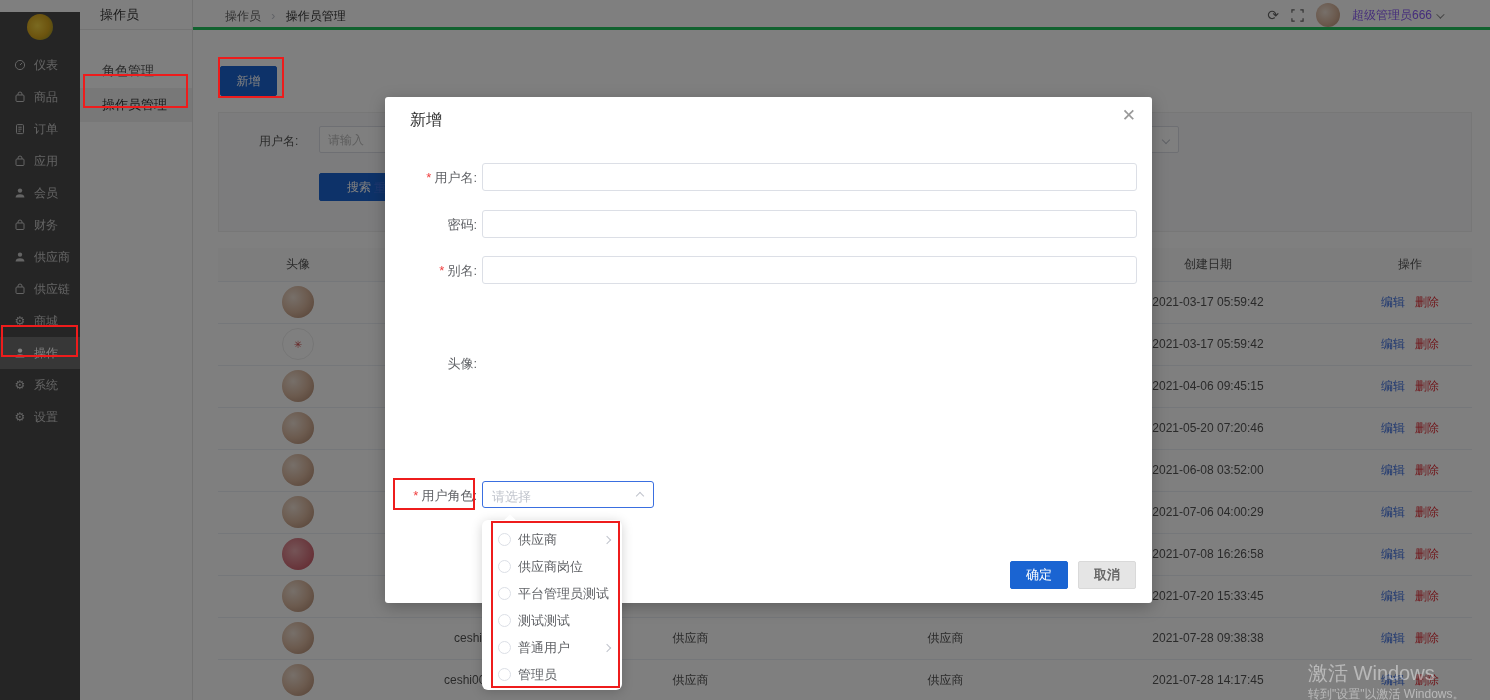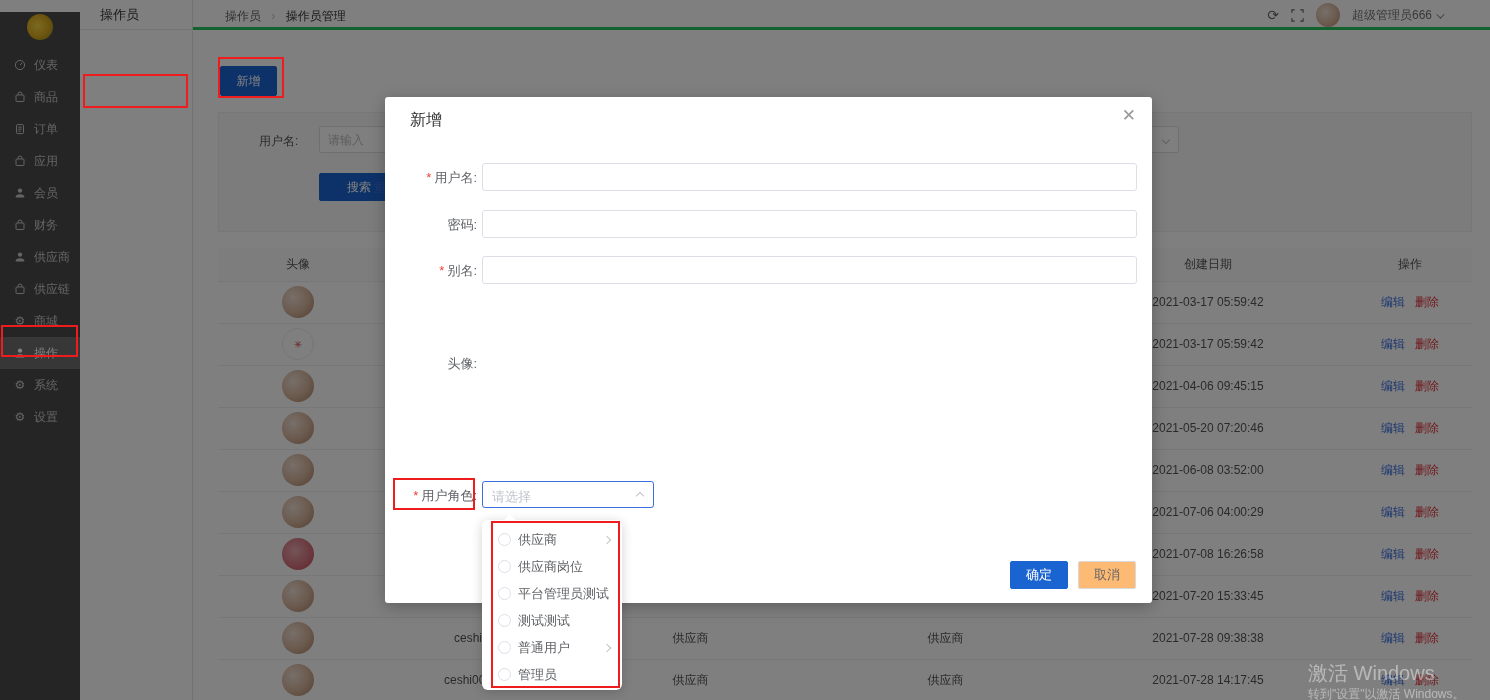--- a/index.html
+++ b/index.html
@@ -28,27 +28,27 @@
   
   .main-header { position:absolute; left:193px; top:0; width:1297px; height:30px; background:#fff; border-bottom:3px solid #22c55e; z-index:1; }
   .breadcrumb { position:absolute; left:32px; top:8px; font-size:12px; color:#666; }
   .breadcrumb .sep { color:#c0c4cc; margin:0 7px; }
   .breadcrumb .last { color:#333; }
   .hdr-right { position:absolute; right:48px; top:0; height:30px; display:flex; align-items:center; gap:12px; }
   .hdr-ic { color:#666; font-size:14px; cursor:pointer; line-height:1; }
   .hdr-ic svg { width:13px; height:13px; display:block; }
   .hdr-avatar { width:24px; height:24px; border-radius:50%;
           background:radial-gradient(circle at 38% 38%, #efe0d4 0%, #d6b49c 55%, #b08a70 100%); cursor:pointer; }
-  .hdr-user { font-size:12px; color:#737373; cursor:pointer; white-space:nowrap; }
+  .hdr-user { font-size:12px; color:#8b5cf6; cursor:pointer; white-space:nowrap; }
   .hdr-user .car { display:inline-block; width:6px; height:6px; border-right:1px solid #888; border-bottom:1px solid #888; transform:rotate(45deg) translateY(-2px); margin-left:4px; }
 
   .content { position:absolute; left:193px; top:30px; width:1297px; height:670px; background:#fff; z-index:1; }
   .btn { display:inline-flex; align-items:center; justify-content:center; cursor:pointer; font-size:12px; border-radius:2px; }
   .btn-primary { background:var(--primary); color:#fff; border:1px solid var(--primary); }
-  .btn-plain { background:#fdba74; color:#666; border:1px solid #d9d9d9; }
+  .btn-plain { background:#e5e5e5; color:#666; border:1px solid #d9d9d9;font-weight:bold; }
   .add-btn { position:absolute; left:27px; top:36px; width:57px; height:30px; }
 
   .filter-panel { position:absolute; left:25px; top:82px; width:1254px; height:120px; background:#f8f9fa; border:1px solid #efefef; }
   .filter-panel .row1-label { position:absolute; left:40px; top:20px; color:#555; }
   .filter-panel input.f-input { position:absolute; left:100px; top:13px; width:240px; height:27px; border:1px solid #dcdfe6; border-radius:2px; padding:0 8px; font-size:12px; color:#333; background:#fff; outline:none; }
   .filter-panel input.f-input::placeholder { color:#bbb; }
   .f-select { position:absolute; left:787px; top:13px; width:173px; height:27px; background:#fff; border:1px solid #dcdfe6; border-radius:2px; cursor:pointer; }
   .f-select .chev { position:absolute; right:9px; top:10px; width:6px; height:6px; border-right:1.3px solid #c0c4cc; border-bottom:1.3px solid #c0c4cc; transform:rotate(45deg); }
   .search-btn { position:absolute; left:100px; top:60px; width:80px; height:28px; }
   .reset-link { position:absolute; left:155px; top:67px; color:#3d6fe0; cursor:pointer; }
@@ -205,20 +205,24 @@
         </div>
         <div class="side-item">
           <span class="ic">⚙</span>
           <span class="lbl">设置</span>
         </div>
       </nav>
   </aside>
 
   <aside class="submenu">
     <div class="submenu-title">操作员</div>
+    <div class="submenu-items" id="submenu-items">
+        <div class="sub-item">角色管理</div>
+        <div class="sub-item active">操作员管理</div>
+      </div>
   </aside>
 
   <header class="main-header">
     <div class="breadcrumb">
       <span>操作员</span>
       <span class="sep">›</span>
       <span class="last">操作员管理</span>
     </div>
     <div class="hdr-right">
       <span class="hdr-ic">⟳</span>

